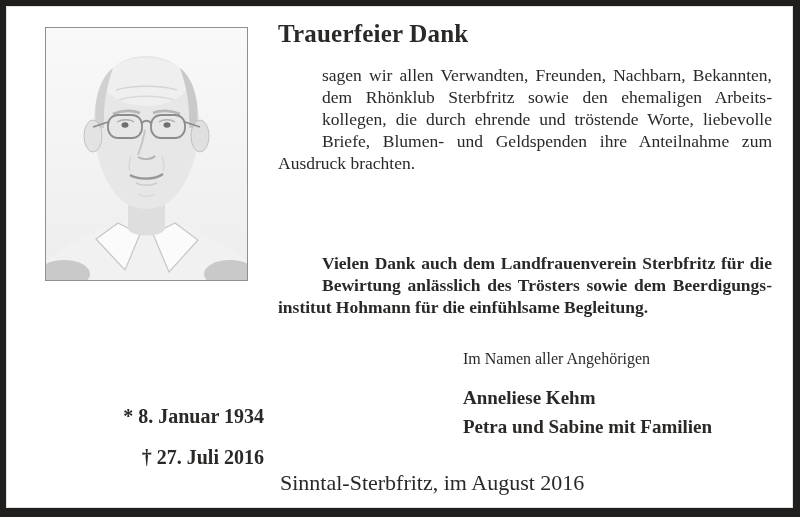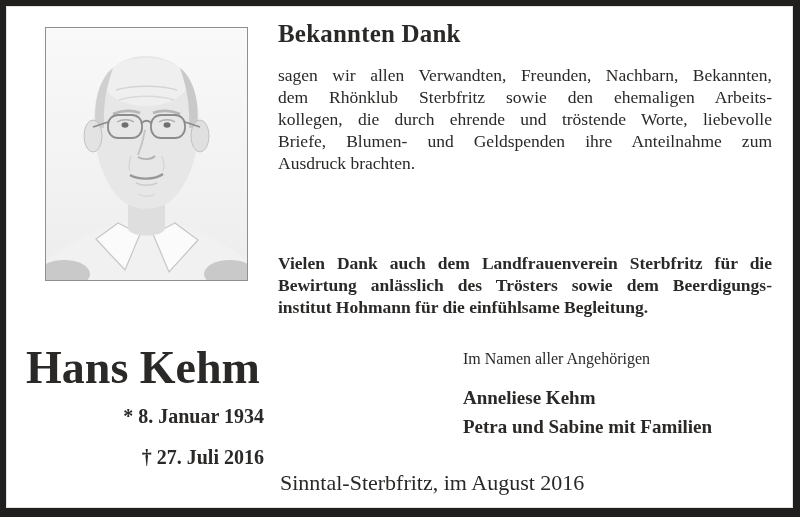--- a/index.html
+++ b/index.html
@@ -20,21 +20,21 @@
   .photo svg{display:block;}
   .title{
     position:absolute;left:278px;top:20px;margin:0;
     font-size:25px;font-weight:bold;letter-spacing:.2px;white-space:nowrap;
   }
   .para{position:absolute;left:278px;width:494px;font-size:17.5px;line-height:22px;}
   .p1{top:64px;}
   .p2{top:179px;}
   .p3{top:252px;font-weight:bold;}
   .line{height:22px;overflow:hidden;}
-  .line.j{text-align:justify;text-align-last:justify;}
+  .line.j{text-align:justify;text-align-last:justify;margin-left:44px;}
   .sig-intro{position:absolute;left:463px;top:350px;font-size:16px;white-space:nowrap;text-align:right;}
   .signatory{position:absolute;left:463px;font-size:19px;font-weight:bold;white-space:nowrap;}
   .s1{top:387px;}
   .s2{top:416px;}
   .dateline{position:absolute;left:280px;top:470px;font-size:22px;white-space:nowrap;}
   .deceased-name{
     position:absolute;left:22px;top:345px;width:242px;text-align:center;
     font-size:46px;font-weight:bold;line-height:1;white-space:nowrap;
   }
   .life-date{
@@ -110,21 +110,21 @@
         <path d="M116,128 C118,134 119,139 117,143" stroke="#d6d6d6" stroke-width="1.4" fill="none"></path>
 
         <path d="M84,147 C92,152 109,152 117,146" stroke="#979797" stroke-width="2.2" fill="none"></path>
         <path d="M90,155 C96,158 105,158 111,155" stroke="#cdcdcd" stroke-width="1.6" fill="none"></path>
 
         <path d="M92,166 C97,169 104,169 109,166" stroke="#d8d8d8" stroke-width="1.4" fill="none"></path>
       </g>
     </svg>
   </div>
 
-  <h1 class="title">Bekannten Dank</h1>
+  <h1 class="title">Trauerfeier Dank</h1>
 
   <div class="para p1">
     <div class="line j">sagen wir allen Verwandten, Freunden, Nachbarn, Bekannten,</div>
     <div class="line j">dem Rhönklub Sterbfritz sowie den ehemaligen Arbeits-</div>
     <div class="line j">kollegen, die durch ehrende und tröstende Worte, liebevolle</div>
     <div class="line j">Briefe, Blumen- und Geldspenden ihre Anteilnahme zum</div>
     <div class="line">Ausdruck brachten.</div>
   </div>
 
 
@@ -132,17 +132,16 @@
     <div class="line j">Vielen Dank auch dem Landfrauenverein Sterbfritz für die</div>
     <div class="line j">Bewirtung anlässlich des Trösters sowie dem Beerdigungs-</div>
     <div class="line">institut Hohmann für die einfühlsame Begleitung.</div>
   </div>
 
   <div class="sig-intro">Im Namen aller Angehörigen</div>
   <div class="signatory s1">Anneliese Kehm</div>
   <div class="signatory s2">Petra und Sabine mit Familien</div>
   <div class="dateline">Sinntal-Sterbfritz, im August 2016</div>
 
-  <div class="deceased-name">Hans Kehm</div>
   <div class="life-date birth">* 8. Januar 1934</div>
   <div class="life-date death">† 27. Juli 2016</div>
 
 </div>
 
 </body></html>

